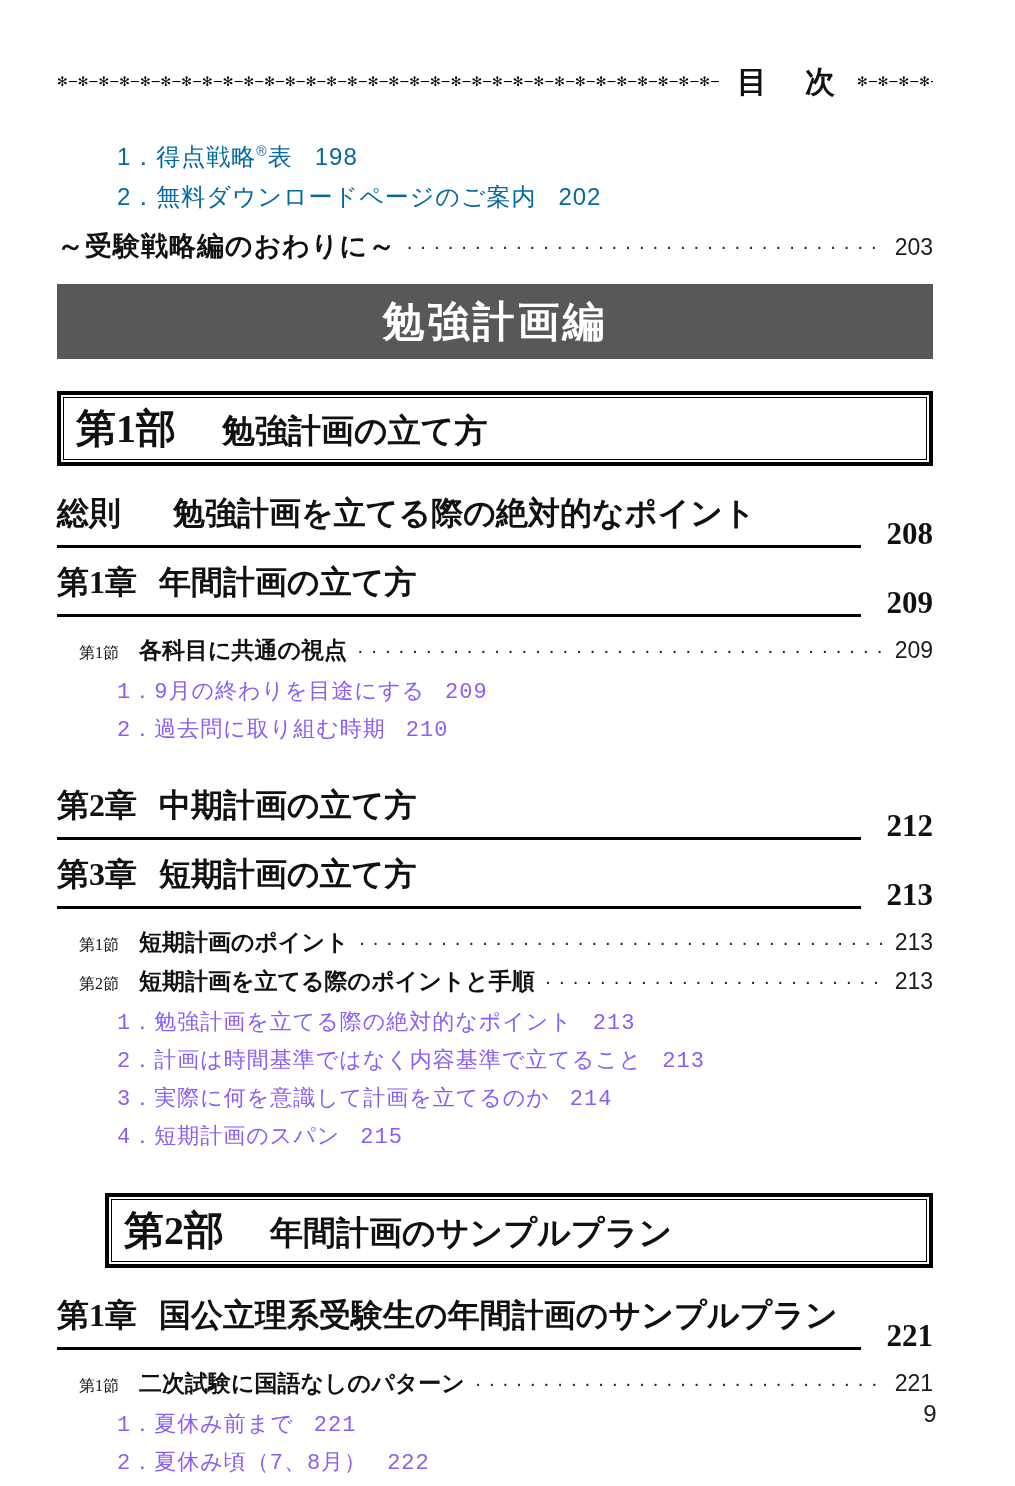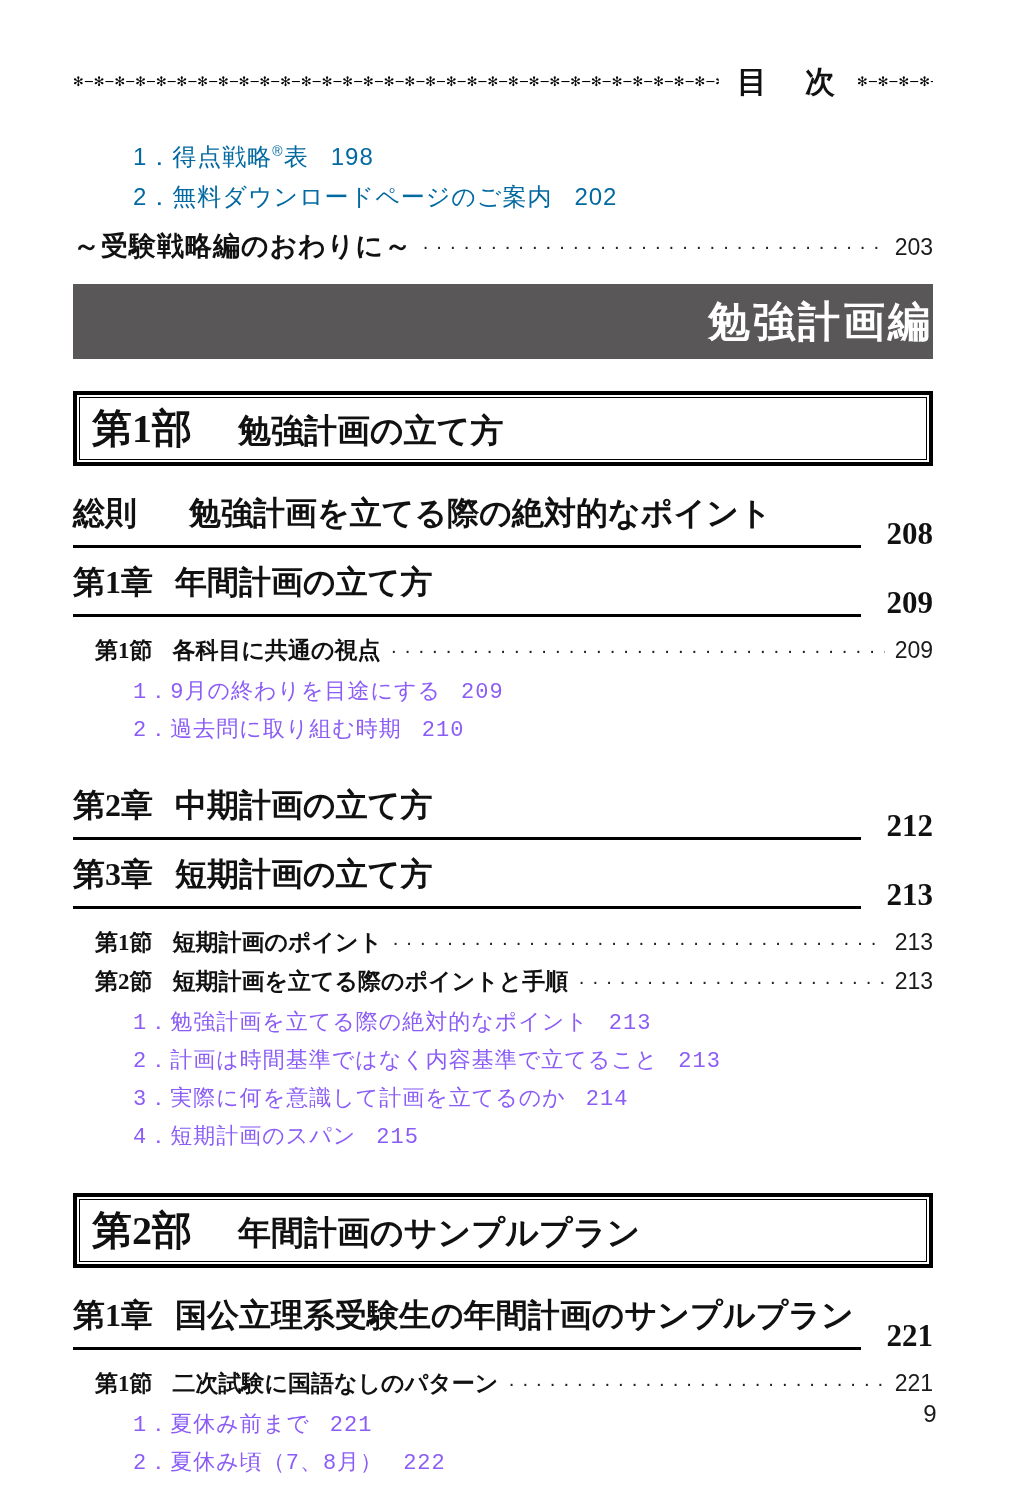--- a/index.html
+++ b/index.html
@@ -1,19 +1,19 @@
 <!DOCTYPE html>
 <html lang="ja"><head>
 <meta charset="utf-8">
 <style>
   * { margin:0; padding:0; box-sizing:border-box; }
   html,body { background:#ffffff; }
   body { width:1015px; height:1486px; position:relative; overflow:hidden;
          font-family:"Liberation Serif","DejaVu Serif",serif; color:#111; }
-  .page { width:1015px; height:1486px; padding:66px 82px 0 73px; position:relative; }
+  .page { width:1015px; height:1486px; padding:66px 82px 0 57px; position:relative; }
 
   
   .orn-row { display:flex; align-items:center; height:32px; }
   .orn { overflow:hidden; white-space:nowrap; height:22px; line-height:22px;
          font-family:"DejaVu Sans",sans-serif; font-size:13px; letter-spacing:1px; color:#000; }
   .orn-long { flex:1; }
   .orn-short { width:76px; }
   .orn::after { content:"✻─✻─✻─✻─✻─✻─✻─✻─✻─✻─✻─✻─✻─✻─✻─✻─✻─✻─✻─✻─✻─✻─✻─✻─✻─✻─✻─✻─✻─✻─✻─✻─✻─✻─✻─✻─✻─✻─✻─✻─✻─✻─✻─✻─✻─✻─✻─✻─✻─✻"; }
   .toc-title { font-size:30px; font-weight:600; letter-spacing:4px; margin:0 18px; white-space:nowrap; }
 
@@ -28,21 +28,21 @@
   .closing-row { margin-top:14px; display:flex; align-items:baseline; }
   .closing-label { font-size:27px; font-weight:600; letter-spacing:1px; white-space:nowrap; }
   .dots { flex:1; overflow:hidden; white-space:nowrap; margin:0 10px; color:#222;
           font-size:20px; letter-spacing:7px;
           font-family:"Liberation Sans","DejaVu Sans",sans-serif; align-self:center; }
   .dots::after { content:"··········································································································"; }
   .leader-pg { font-size:23px; white-space:nowrap;
                font-family:"Liberation Sans","DejaVu Sans",sans-serif; color:#1b1b1b; }
 
   
-  .banner { margin-top:20px; height:75px; display:flex; align-items:center; justify-content:flex-end; }
+  .banner { margin-top:20px; height:75px; display:flex; align-items:center; justify-content:center; }
   .banner-text { color:#ffffff; font-size:42px; font-weight:bold; letter-spacing:3px;
                  font-family:"Liberation Sans","DejaVu Sans",sans-serif; }
 
   
   .part-box-outer { margin-top:32px; border:4px solid #000; padding:2px; }
   .part-box-inner { border:1px solid #000; padding:3px 12px; display:flex; align-items:baseline; }
   .part-num { font-size:40px; font-weight:bold; white-space:nowrap; }
   .part-title { font-size:33px; font-weight:bold; margin-left:46px; white-space:nowrap; }
 
   
@@ -54,32 +54,32 @@
   .h-title.wide { margin-left:52px; }
   .h-page { width:72px; text-align:right; font-size:31px; font-weight:600;
             transform:translateY(14px); white-space:nowrap; }
   .hr-soku { margin-top:26px; }
   .hr-ch1  { margin-top:13px; }
   .hr-gap  { margin-top:34px; }
   .hr-p2   { margin-top:26px; }
 
   
   .sec-row { display:flex; align-items:baseline; margin-left:22px; }
-  .sec-label { font-size:23px; font-weight:700; white-space:nowrap; }
+  .sec-label { font-size:16px; font-weight:400; white-space:nowrap; }
   .sec-title { font-size:23px; font-weight:600; margin-left:20px; white-space:nowrap; }
   .sr-1 { margin-top:18px; }
   .sr-n { margin-top:8px; }
 
   
   .sub-item { margin-left:60px; font-size:22px; line-height:38px; color:#8b5cf6;
               font-family:Liberation Mono, monospace; letter-spacing:1px; }
   .sub-item .pg { margin-left:20px; }
   .sub-first { margin-top:8px; }
 
-  .box2 { margin-top:36px; }
+  .box2 { margin-top:36px;margin-left:48px; }
 
   
   .footer-pg { position:absolute; top:1400px; left:905px; width:50px; text-align:center;
                font-size:24px; color:#1b1b1b;
                font-family:"Liberation Sans","DejaVu Sans",sans-serif; }
 </style>
 </head>
 <body style="color: rgb(17, 17, 17);">
 
 <div class="page">

